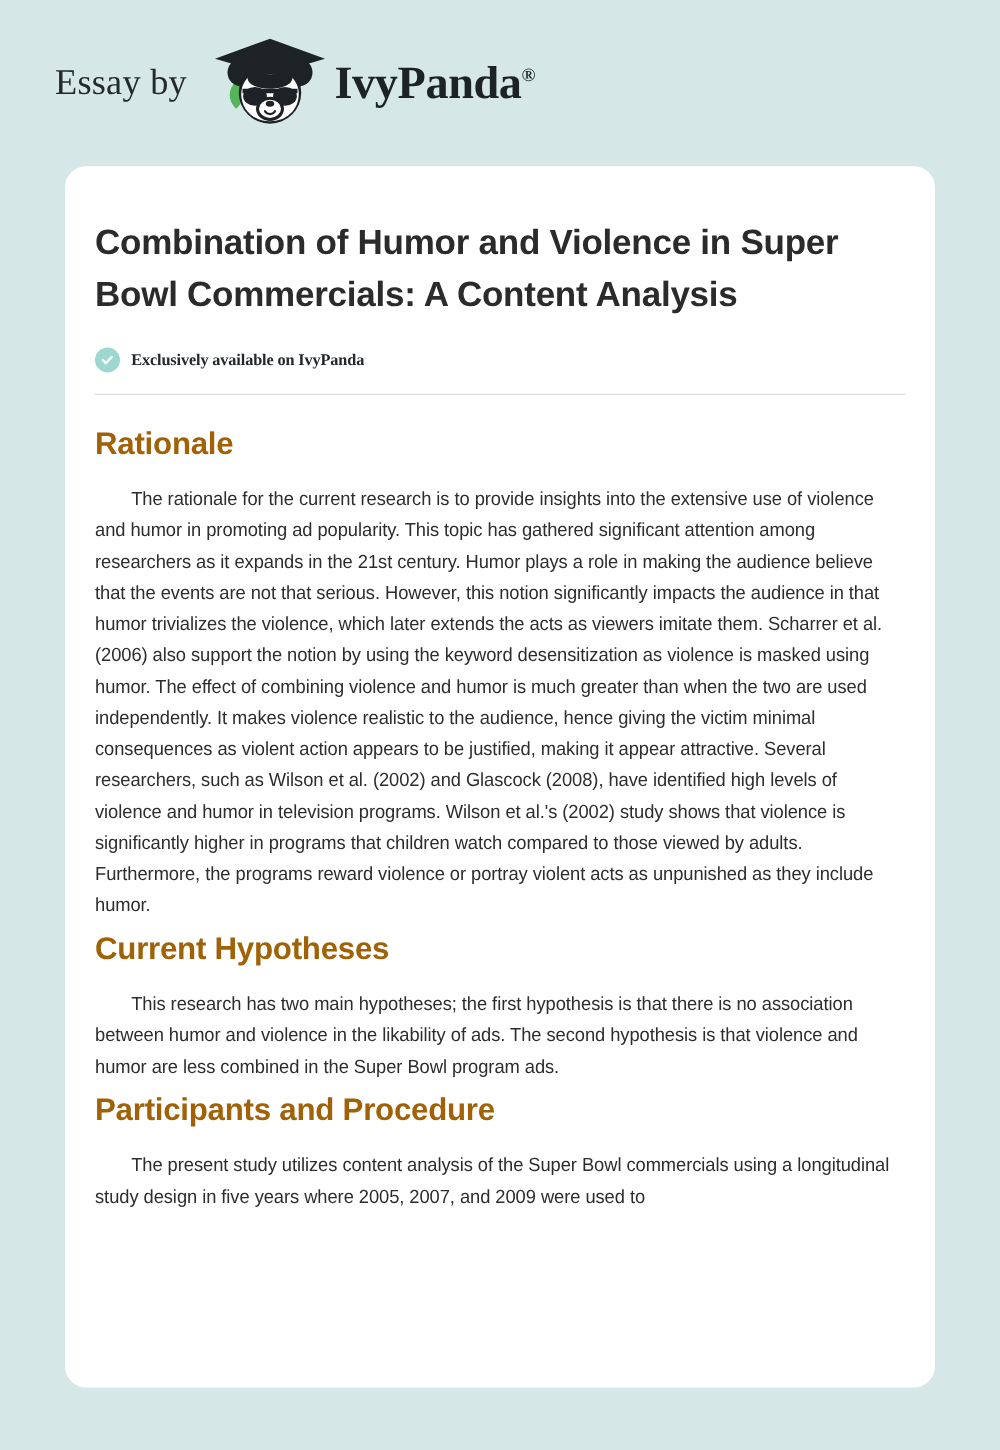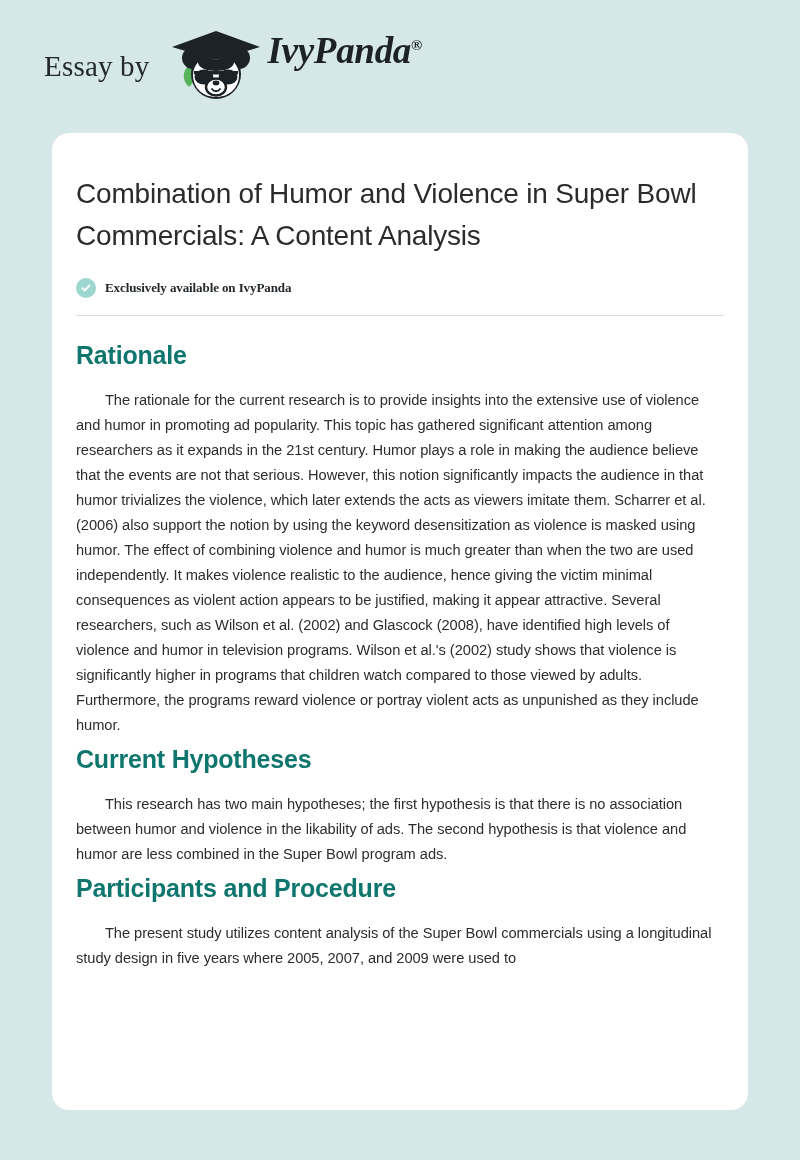--- a/index.html
+++ b/index.html
@@ -25,23 +25,22 @@
   .essay-by {
     font-family: Liberation Serif, serif;
     font-size: 29px;
     font-weight: 400;
     color: #24292b;
     letter-spacing: 0.2px;
     white-space: nowrap;
   }
   .brand-logo {
     display: flex;
-    align-items: flex-start;
+    align-items: center;
     margin-left: 18px;
-    font-style: italic;
   }
   .panda-mark {
     width: 96px;
     height: 76px;
     flex: none;
     display: block;
   }
   .brand-word {
     font-family: "Liberation Serif", "DejaVu Serif", serif;
     font-weight: bold;
@@ -67,21 +66,21 @@
     background: #ffffff;
     border-radius: 17px;
     box-sizing: border-box;
     padding: 40px 24px 0 24px;
     overflow: hidden;
   }
 
   .doc-title {
     font-size: 28px;
     line-height: 42px;
-    font-weight: normal;
+    font-weight: bold;
     color: #2b2b2b;
     margin: 0;
     letter-spacing: -0.2px;
   }
 
   .exclusive-row {
     display: flex;
     align-items: center;
     margin-top: 21px;
     font-family: Liberation Serif, serif;
@@ -108,21 +107,21 @@
   .divider {
     height: 1px;
     background: #dcdcdc;
     margin-top: 17px;
     width: 100%;
   }
 
   .section-heading {
     font-size: 25px;
     font-weight: bold;
-    color: #0f766e;
+    color: #a16207;
     margin: 25px 0 0 0;
     letter-spacing: -0.2px;
   }
   .section-heading.tight { margin-top: 8px; }
 
   .body-par {
     font-family: "Liberation Sans Narrow", "Liberation Sans", sans-serif;
     font-size: 15.2px;
     line-height: 25px;
     color: #2d2d2d;

